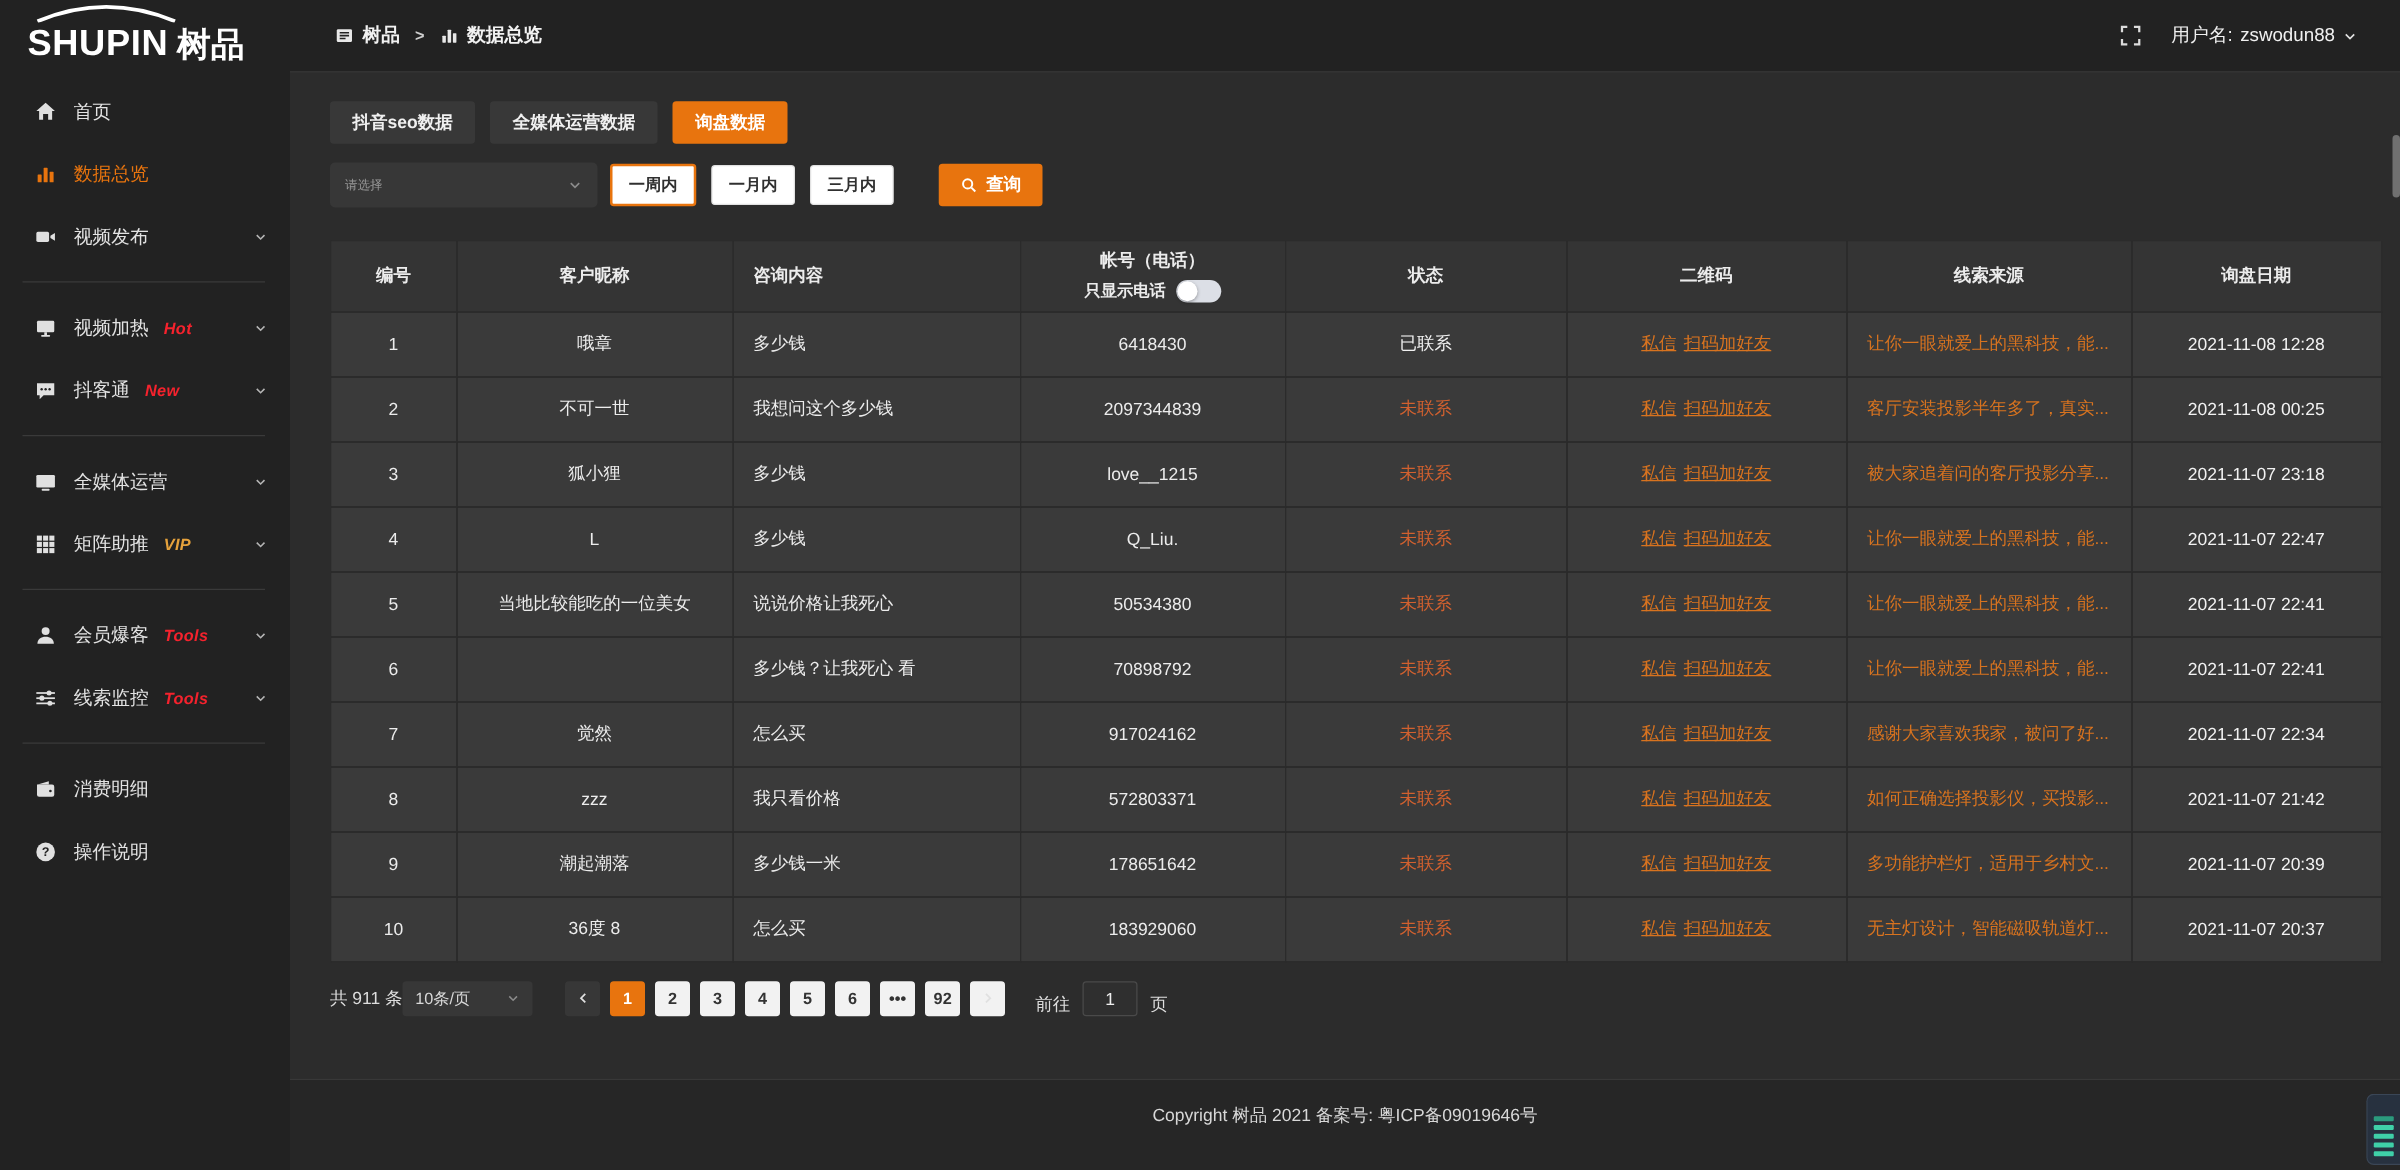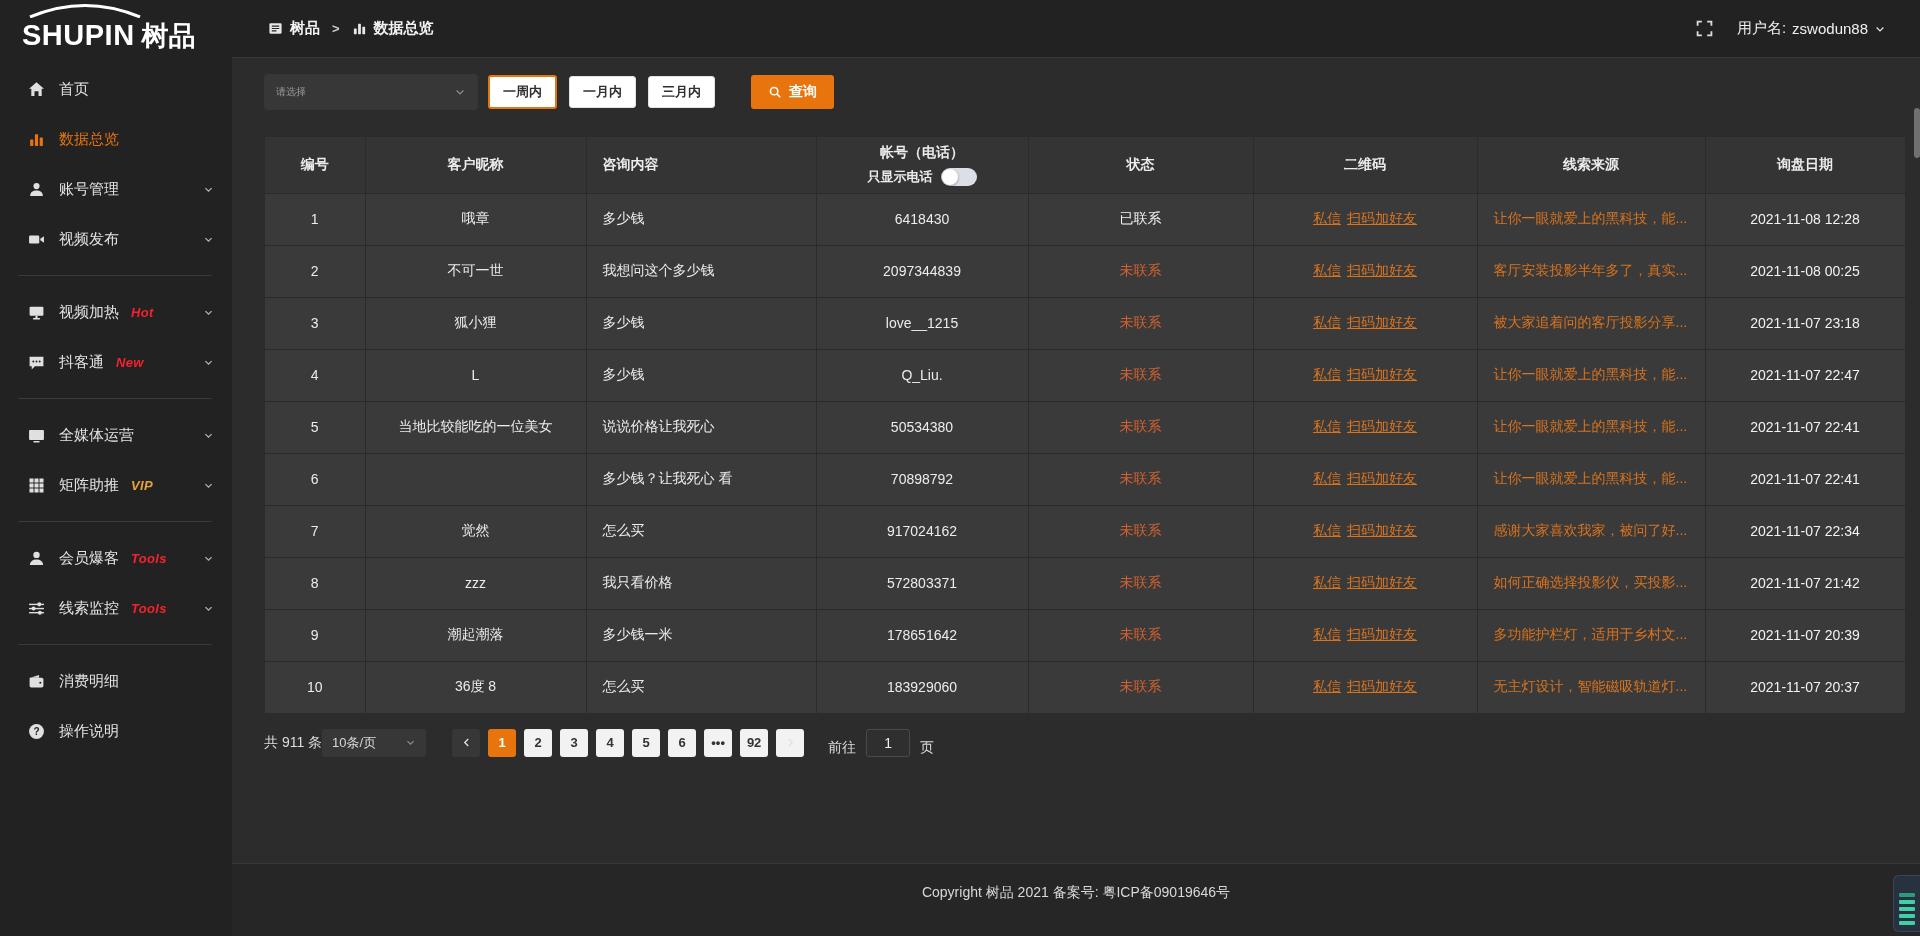--- a/index.html
+++ b/index.html
@@ -123,34 +123,20 @@
       </div>
       <div class="menu-item active">
         <span class="ic mi-icon">
           <svg viewBox="0 0 16 16">
             <rect x="2" y="8" width="3" height="6" rx=".5"></rect>
             <rect x="6.5" y="3" width="3" height="11" rx=".5"></rect>
             <rect x="11" y="6" width="3" height="8" rx=".5"></rect>
           </svg>
         </span>
         <span class="mi-label">数据总览</span>
-      </div>
-      <div class="menu-item">
-        <span class="ic mi-icon">
-          <svg viewBox="0 0 16 16">
-            <circle cx="8" cy="4.8" r="2.9"></circle>
-            <path d="M2 14c0-3.4 2.7-5.1 6-5.1s6 1.7 6 5.1z"></path>
-          </svg>
-        </span>
-        <span class="mi-label">账号管理</span>
-        <span class="ic mi-chev">
-          <svg viewBox="0 0 16 16" fill="none" stroke="currentColor" stroke-width="1.8">
-            <path d="M3.5 6l4.5 4.5L12.5 6"></path>
-          </svg>
-        </span>
       </div>
       <div class="menu-item">
         <span class="ic mi-icon">
           <svg viewBox="0 0 16 16">
             <rect x="1" y="4.2" width="9.6" height="7.6" rx="1.2"></rect>
             <path d="M11.6 7.2L15 5v6l-3.4-2.2z"></path>
           </svg>
         </span>
         <span class="mi-label">视频发布</span>
         <span class="ic mi-chev">
@@ -322,20 +308,25 @@
         <svg viewBox="0 0 16 16" stroke-width="1.8">
             <path d="M3.5 6l4.5 4.5L12.5 6"></path>
           </svg>
       </span>
     </span>
   </div>
 </header>
 
 <main class="content">
 
+  <div class="tabs">
+      <div class="tab">抖音seo数据</div>
+      <div class="tab">全媒体运营数据</div>
+      <div class="tab active">询盘数据</div>
+    </div>
 
   <div class="filters">
     <div class="select">
       <span>请选择</span>
       <span class="ic chev-sm">
         <svg viewBox="0 0 16 16" fill="none" stroke="currentColor" stroke-width="1.8">
             <path d="M3.5 6l4.5 4.5L12.5 6"></path>
           </svg>
       </span>
     </div>

